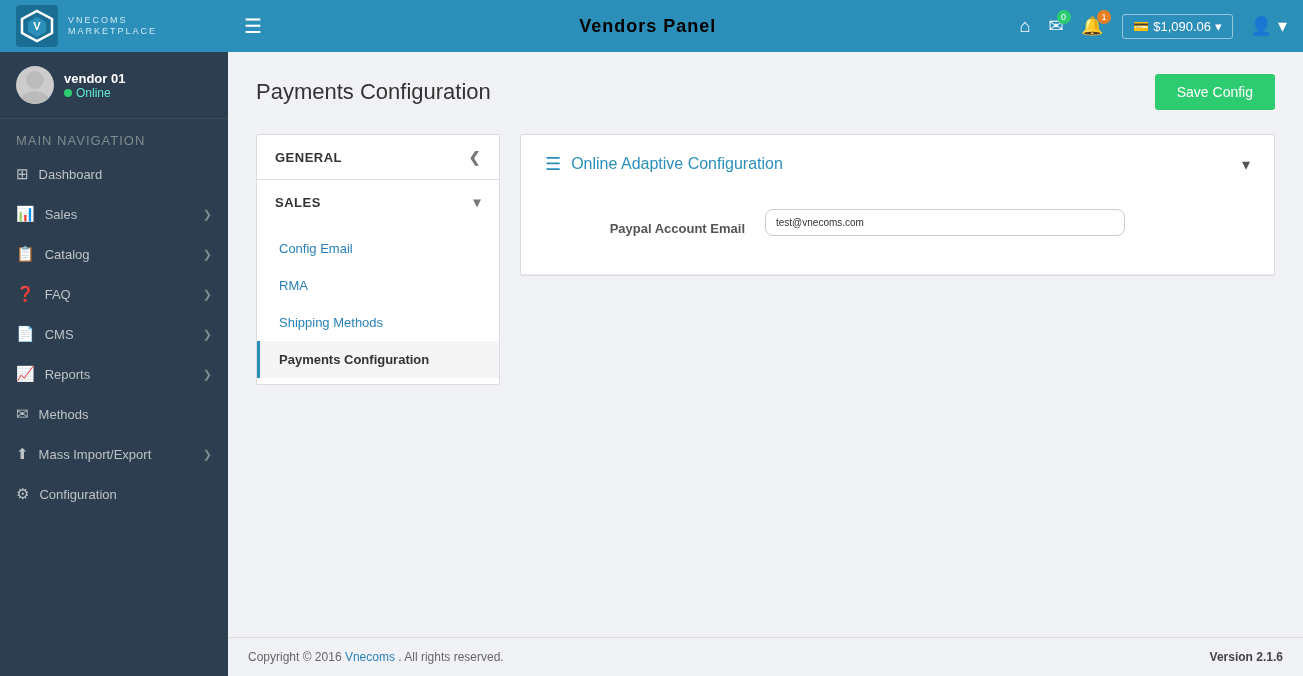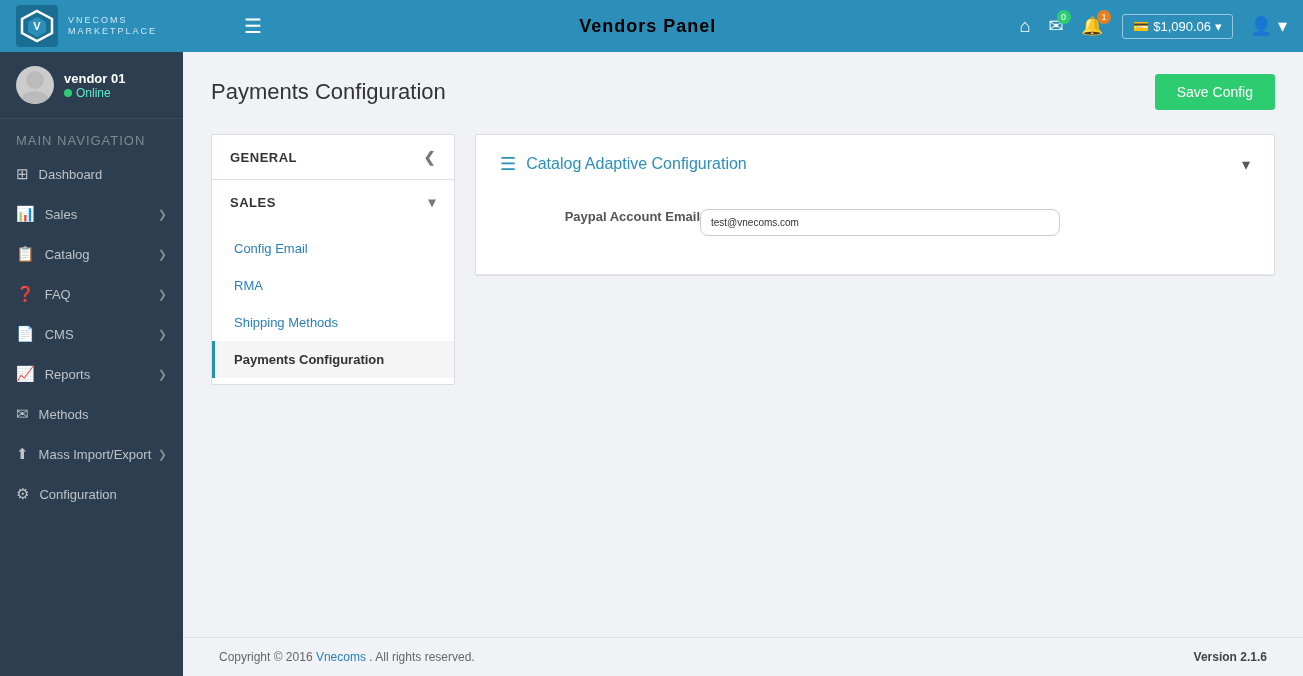--- a/index.html
+++ b/index.html
@@ -102,21 +102,21 @@
 
     
     .main-layout {
       display: flex;
       flex: 1;
       overflow: hidden;
     }
 
     
     .sidebar {
-      width: 183px;
+      width: 228px;
       background: #2c3e50;
       flex-shrink: 0;
       display: flex;
       flex-direction: column;
       overflow-y: auto;
     }
     .user-panel {
       display: flex;
       align-items: center;
       padding: 14px 16px;
@@ -286,21 +286,22 @@
       color: #2c8fba;
       font-size: 16px;
     }
     .paypal-section-title .menu-icon { font-size: 18px; }
     .chevron-down { font-size: 16px; color: #555; }
     .paypal-form {
       padding: 16px 24px 24px;
     }
     .form-row {
       display: flex;
-      align-items: flex-start;
+      align-items: flex-end;
+      gap: 20px;
       margin-bottom: 14px;
     }
     .form-label {
       width: 200px;
       text-align: right;
       font-size: 13px;
       color: #555;
       font-weight: 600;
       flex-shrink: 0;
     }
@@ -311,21 +312,21 @@
       border: 1px solid #ccc;
       border-radius: 8px;
       font-size: 10px;
       color: #333;
     }
 
     
     .footer {
       background: #f0f2f5;
       border-top: 1px solid #ddd;
-      padding: 12px 36px;
+      padding: 12px 20px;
       display: flex;
       justify-content: space-between;
       align-items: center;
       font-size: 12px;
       color: #666;
       flex-shrink: 0;
     }
     .footer-link { color: #2980b9; text-decoration: none; }
     .footer-version { font-weight: bold; color: #444; }
   </style>
@@ -485,21 +486,21 @@
             <div class="config-nav-item active">Payments Configuration</div>
           </div>
         </div>
       </div>
 
       <div class="config-content">
         <div class="paypal-section">
           <div class="paypal-section-header">
             <div class="paypal-section-title">
               <span class="menu-icon">☰</span>
-              <span>Catalog Adaptive Configuration</span>
+              <span>Online Adaptive Configuration</span>
             </div>
             <span class="chevron-down">▾</span>
           </div>
 
           <div class="paypal-form">
             <div class="form-row">
               <label class="form-label">Paypal Account Email</label>
               <input class="form-input" type="text" value="test@vnecoms.com" style="">
             </div>
           </div>

